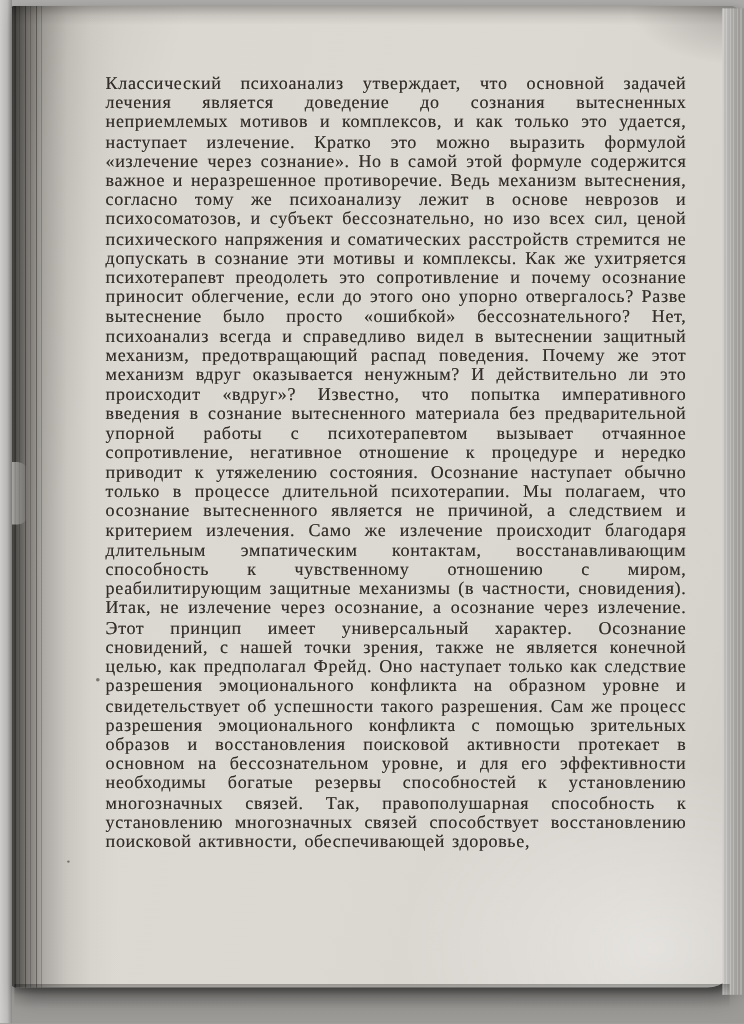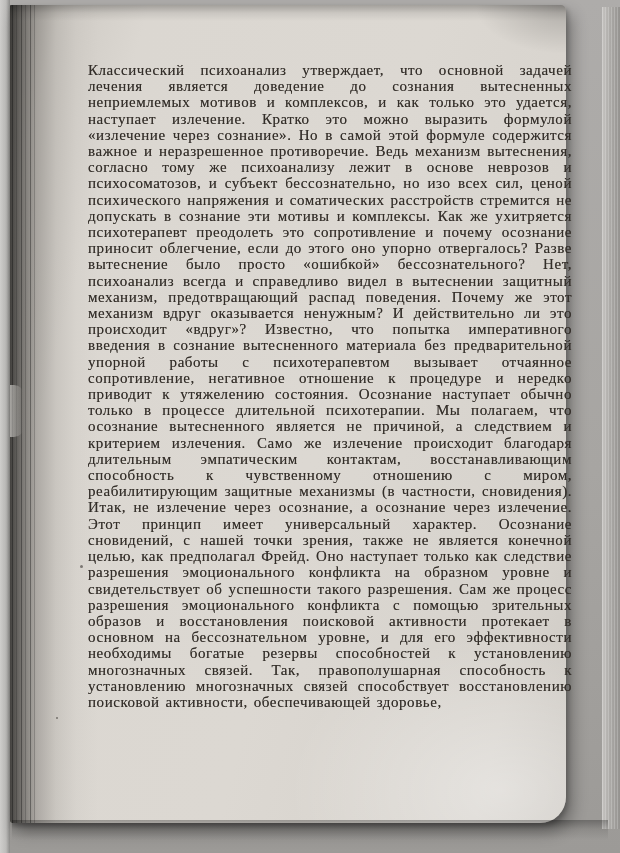--- a/index.html
+++ b/index.html
@@ -23,21 +23,21 @@
     left: 0; top: 0; bottom: 0;
     width: 10px;
     background: linear-gradient(90deg, #cfcecc 0%, #bdbcba 60%, #8c8b89 100%);
   }
 
   
   .page {
     position: absolute;
     left: 10px;
     top: 5px;
-    width: 556px;
+    width: 605px;
     height: 818px;
     background:
       radial-gradient(ellipse 300px 220px at 88% 96%, rgba(255,255,255,0.38), rgba(255,255,255,0) 70%),
       linear-gradient(105deg, #b7b3ad 0%, #cfcbc5 7%, #dbd7d1 18%, #dcd8d2 55%, #d6d2cc 88%, #cdc9c3 100%);
     border-radius: 1px 5px 26px 2px;
     box-shadow:
       6px 9px 16px rgba(0,0,0,0.33),
       2px 3px 5px rgba(0,0,0,0.22);
   }
 

